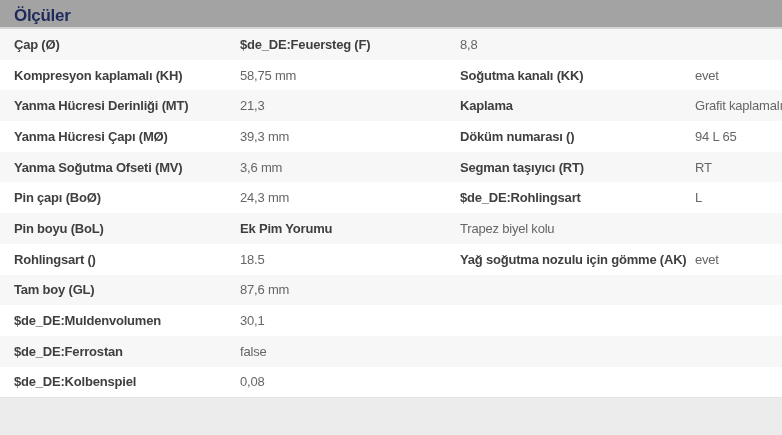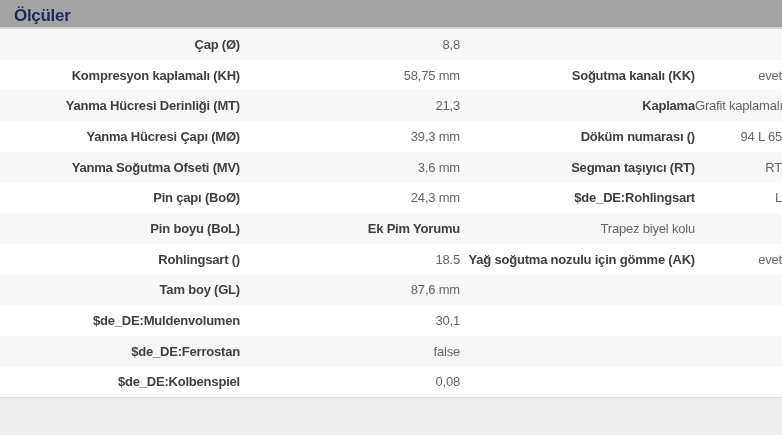--- a/index.html
+++ b/index.html
@@ -21,21 +21,21 @@
   .panel-header{
     height:29px;box-sizing:border-box;
     padding:5px 14px 0 14px;
     border-bottom:2px solid var(--divider-color);
     background:#a3a3a3;
   }
   .panel-title{
     font-size:17px;font-weight:bold;color:var(--title-color);
     line-height:22px;letter-spacing:-0.3px;
   }
-  .spec-table{flex:0 0 auto;text-align:right;}
+  .spec-table{flex:0 0 auto;}
   .spec-row{
     height:30.7px;display:grid;
     grid-template-columns:226px 220px 235px 1fr;
     align-items:center;
     box-sizing:border-box;padding-left:14px;
     background:var(--row-white);
   }
   .spec-row:nth-child(odd){background:var(--stripe-color);}
   .spec-label{
     font-size:13px;font-weight:bold;color:var(--label-color);
@@ -54,20 +54,21 @@
 <body>
 
 <div class="panel">
   <div class="panel-header">
     <div class="panel-title">Ölçüler</div>
   </div>
 
   <div class="spec-table">
     <div class="spec-row">
       <span class="spec-label">Çap (Ø)</span>
+      <span class="spec-label">$de_DE:Feuersteg (F)</span>
       <span class="spec-value">8,8</span>
     </div>
     <div class="spec-row">
       <span class="spec-label">Kompresyon kaplamalı (KH)</span>
       <span class="spec-value">58,75 mm</span>
       <span class="spec-label">Soğutma kanalı (KK)</span>
       <span class="spec-value">evet</span>
     </div>
     <div class="spec-row">
       <span class="spec-label">Yanma Hücresi Derinliği (MT)</span>

